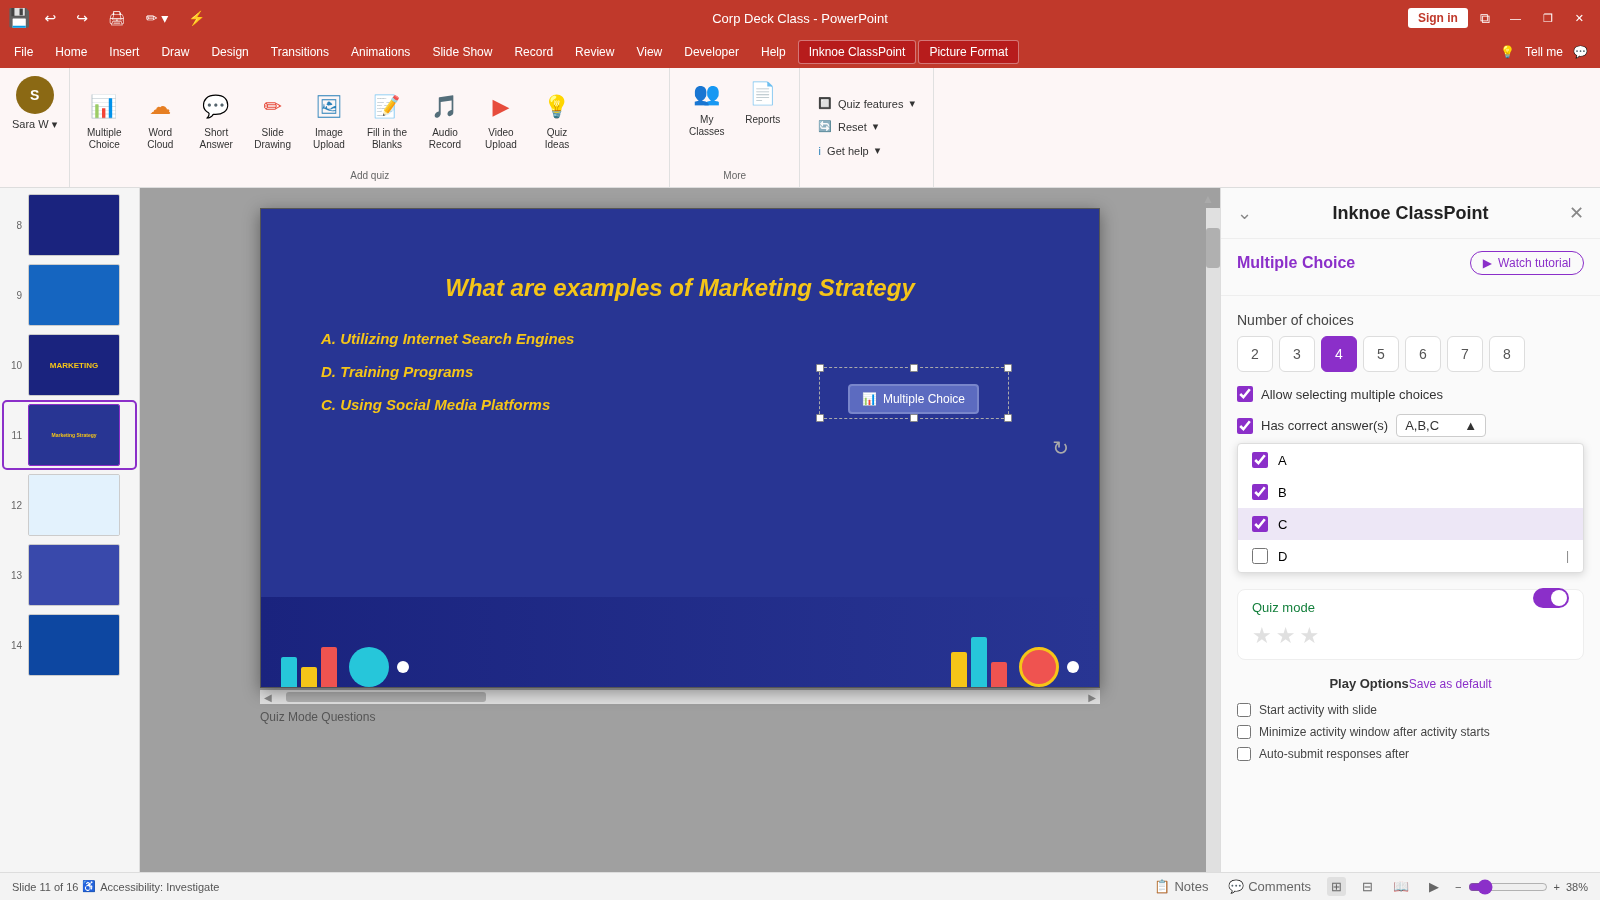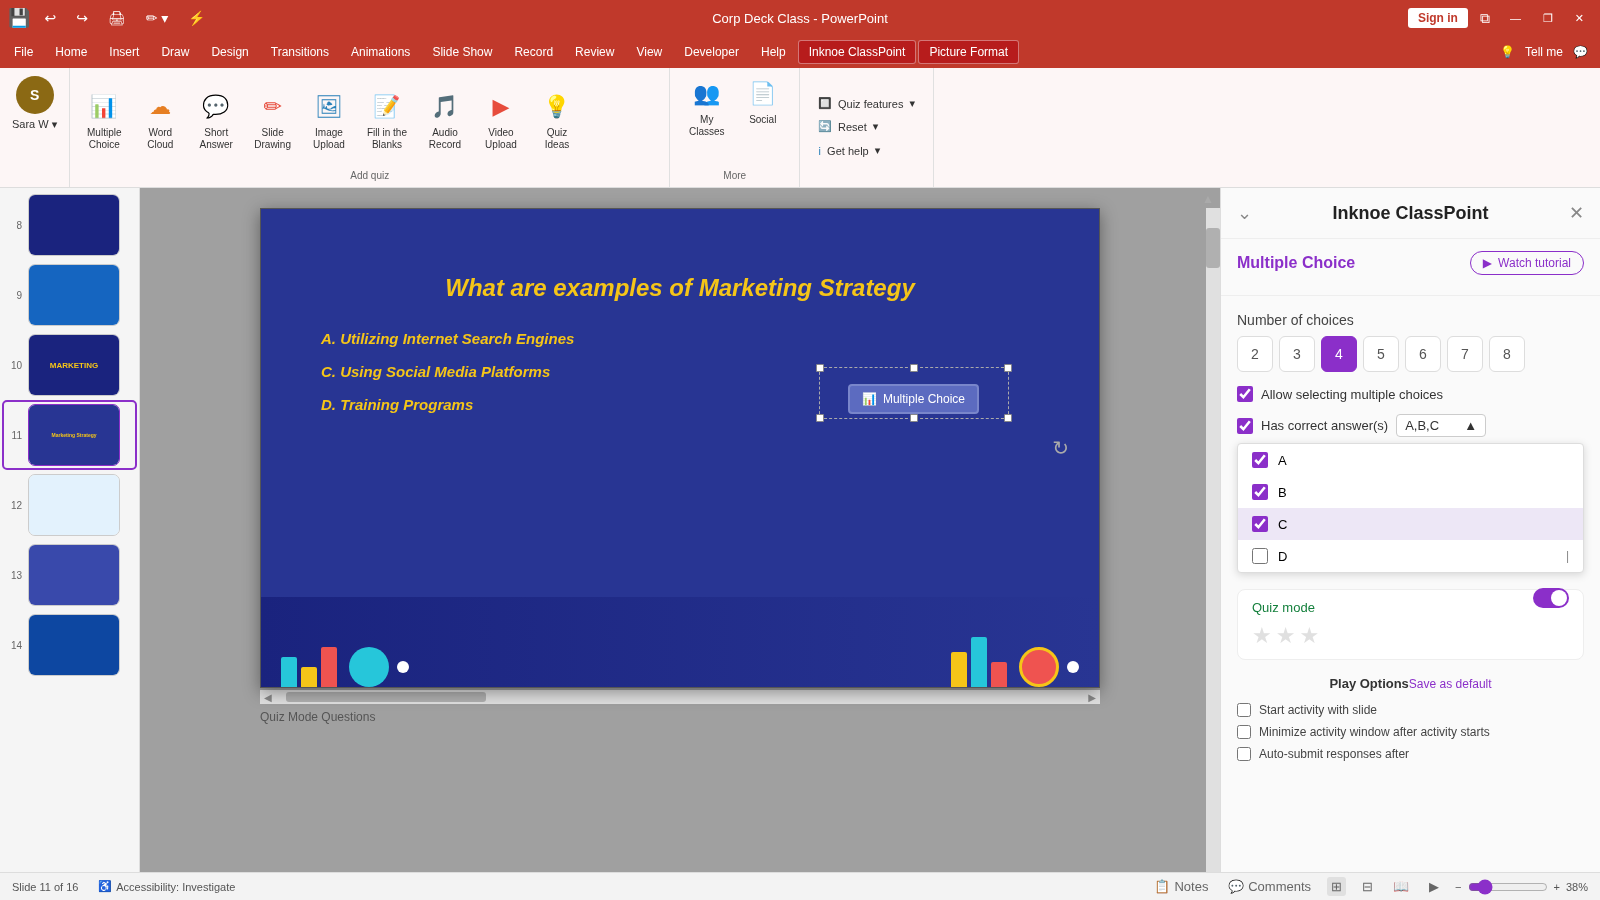--- a/index.html
+++ b/index.html
@@ -119,21 +119,21 @@
     .slide-thumb {
       display: flex; align-items: center; gap: 6px;
       margin-bottom: 4px; cursor: pointer; padding: 2px;
       border-radius: 3px;
     }
     .slide-thumb.active { outline: 2px solid #8b2fc9; }
     .slide-num { font-size: 10px; color: #666; width: 16px; text-align: right; }
     .slide-img {
       width: 92px; height: 62px;
       border: 1px solid #ccc;
-      overflow: hidden; border-radius: 7px;
+      overflow: hidden; border-radius: 2px;
       display: flex; align-items: center; justify-content: center;
     }
     .slide-img-dark { background: #1a237e; width: 100%; height: 100%; }
     .slide-img-blue { background: #283593; width: 100%; height: 100%; }
     .slide-img-mid { background: #3949ab; width: 100%; height: 100%; }
 
     
     .content-area {
       flex: 1;
       background: #a0a0a0;
@@ -314,21 +314,21 @@
 
     
     .status-bar {
       height: 28px;
       background: #f3f3f3;
       border-top: 1px solid #ddd;
       display: flex; align-items: center; justify-content: space-between;
       padding: 0 12px;
       font-size: 11px; color: #555;
     }
-    .status-left { display: flex; align-items: center; gap: 20px; }
+    .status-left { display: flex; align-items: center; gap: 4px; }
     .status-right { display: flex; align-items: center; gap: 12px; }
     .zoom-control { display: flex; align-items: center; gap: 6px; }
     .zoom-slider { width: 80px; accent-color: #8b2fc9; }
     .view-btn { background: none; border: none; font-size: 13px; cursor: pointer; color: #666; padding: 2px 4px; }
     .view-btn.active { background: #e0e0e0; border-radius: 3px; }
 
     .correct-answer-dropdown {
       border: 1px solid #ccc;
       padding: 3px 8px;
       border-radius: 4px;
@@ -430,21 +430,21 @@
   </div>
 
   <div class="ribbon-section" style="flex-direction:column; gap:4px; padding-bottom:20px; min-width:130px;">
     <div style="display:flex; gap:4px;">
       <button class="ribbon-btn">
         <div class="icon-box" style="color:#8b2fc9;">👥</div>
         <div class="label">My<br>Classes</div>
       </button>
       <button class="ribbon-btn">
         <div class="icon-box" style="color:#c0392b;">📄</div>
-        <div class="label">Social</div>
+        <div class="label">Reports</div>
       </button>
     </div>
     <div class="ribbon-section-label">More</div>
   </div>
 
   <div class="ribbon-right-section">
     <button class="ribbon-right-btn">
       <span>🔲</span>
       <span>Quiz features</span>
       <span>▾</span>
@@ -516,22 +516,22 @@
   <div class="content-area">
 
     <div style="position:absolute;top:4px;right:6px;font-size:12px;color:#aaa;cursor:pointer;">▲</div>
 
     <div class="slide-main">
 
       <div class="slide-title">What are examples of Marketing Strategy</div>
 
       <div class="slide-options">
         <div class="slide-option">A. Utilizing Internet Search Engines</div>
+        <div class="slide-option">D. Training Programs</div>
         <div class="slide-option">C. Using Social Media Platforms</div>
-        <div class="slide-option">D. Training Programs</div>
       </div>
 
       <div class="refresh-icon">↻</div>
 
       <div style="position:absolute; top:158px; right:90px; width:190px; height:52px; border:1px dashed #aaa; pointer-events:none;">
         <div class="handle" style="top:-4px;left:-4px;"></div>
         <div class="handle" style="top:-4px;left:50%;margin-left:-4px;"></div>
         <div class="handle" style="top:-4px;right:-4px;"></div>
         <div class="handle" style="bottom:-4px;left:-4px;"></div>
         <div class="handle" style="bottom:-4px;left:50%;margin-left:-4px;"></div>

